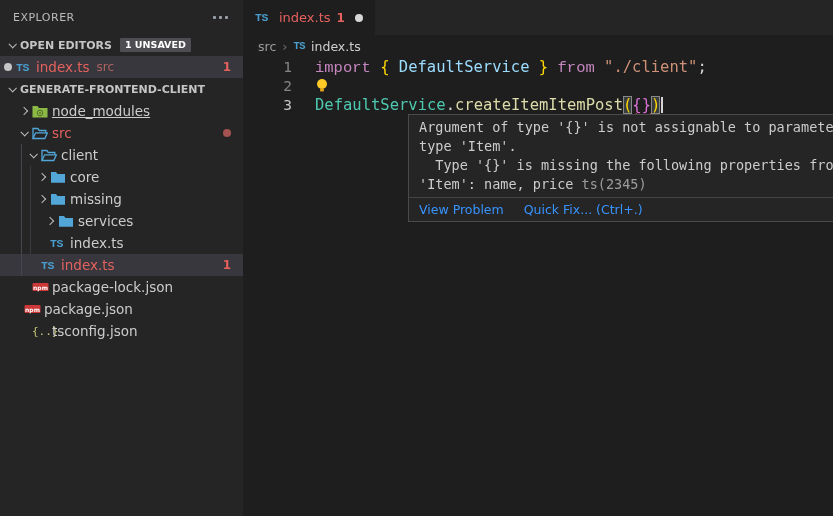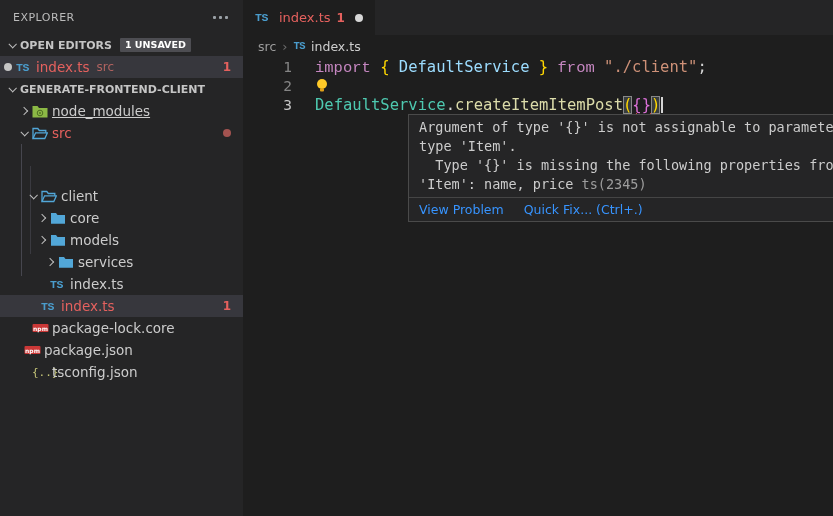--- a/index.html
+++ b/index.html
@@ -147,21 +147,21 @@
           </span>
           <span class="ticon">
             <svg width="16" height="13" viewBox="0 0 16 13">
               <path d="M1 11.5V1.5h4.8L7.3 3.5H13.8v2.3" fill="none" stroke="#52a7d8" stroke-width="1.3"></path>
               <path d="M1 11.5L3.6 5.8H15.4L12.8 11.5Z" fill="none" stroke="#52a7d8" stroke-width="1.3"></path>
             </svg>
           </span>
           <span class="tlabel err">src</span>
           <span class="errdot"></span>
         </div>
-        <div class="trow" style="padding-left: 25px; margin-top: 41px;">
+        <div class="trow" style="padding-left: 25px;">
           <span class="chevbox">
             <span class="ch down"></span>
           </span>
           <span class="ticon">
             <svg width="16" height="13" viewBox="0 0 16 13">
               <path d="M1 11.5V1.5h4.8L7.3 3.5H13.8v2.3" fill="none" stroke="#52a7d8" stroke-width="1.3"></path>
               <path d="M1 11.5L3.6 5.8H15.4L12.8 11.5Z" fill="none" stroke="#52a7d8" stroke-width="1.3"></path>
             </svg>
           </span>
           <span class="tlabel">client</span>
@@ -179,21 +179,21 @@
         </div>
         <div class="trow" style="padding-left: 34px;">
           <span class="chevbox">
             <span class="ch right"></span>
           </span>
           <span class="ticon">
             <svg width="16" height="13" viewBox="0 0 16 13">
               <path d="M1 1h5l1.5 2H15v8.8H1z" fill="#52a7d8"></path>
             </svg>
           </span>
-          <span class="tlabel">models</span>
+          <span class="tlabel">missing</span>
         </div>
         <div class="trow" style="padding-left: 34px; margin-left: 8px;">
           <span class="chevbox">
             <span class="ch right"></span>
           </span>
           <span class="ticon">
             <svg width="16" height="13" viewBox="0 0 16 13">
               <path d="M1 1h5l1.5 2H15v8.8H1z" fill="#52a7d8"></path>
             </svg>
           </span>
@@ -215,21 +215,21 @@
           <span class="tbadge err">1</span>
         </div>
         <div class="trow" style="padding-left: 16px;">
           <span class="chevbox"></span>
           <span class="ticon">
             <svg width="17" height="12" viewBox="0 0 17 12">
               <rect x="0.5" y="2" width="16" height="8" rx="1" fill="#cb3837"></rect>
               <text x="8.5" y="8.6" font-size="6" font-weight="bold" fill="#fff" text-anchor="middle" font-family="DejaVu Sans, sans-serif">npm</text>
             </svg>
           </span>
-          <span class="tlabel">package-lock.core</span>
+          <span class="tlabel">package-lock.json</span>
         </div>
         <div class="trow" style="padding-left: 8px;">
           <span class="chevbox"></span>
           <span class="ticon">
             <svg width="17" height="12" viewBox="0 0 17 12">
               <rect x="0.5" y="2" width="16" height="8" rx="1" fill="#cb3837"></rect>
               <text x="8.5" y="8.6" font-size="6" font-weight="bold" fill="#fff" text-anchor="middle" font-family="DejaVu Sans, sans-serif">npm</text>
             </svg>
           </span>
           <span class="tlabel">package.json</span>

